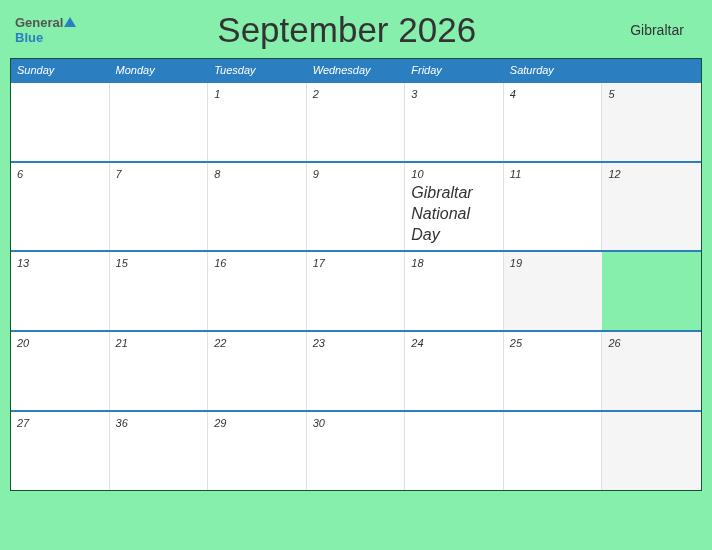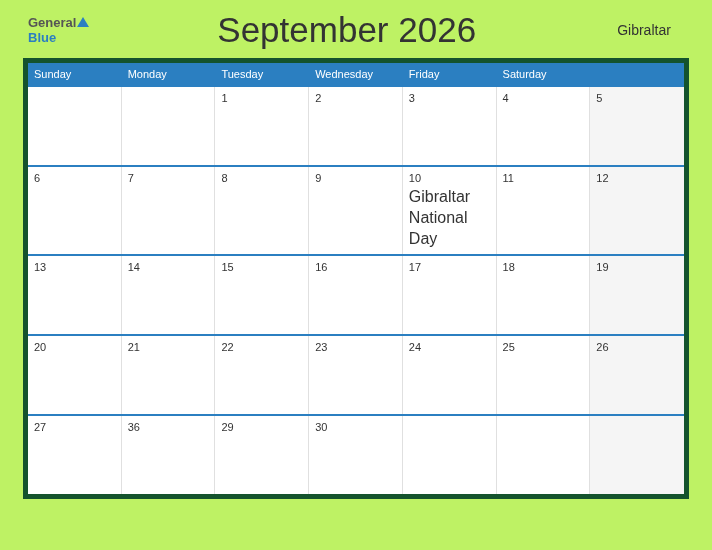--- a/index.html
+++ b/index.html
@@ -6,22 +6,22 @@
     body {
       font-family: Arial, sans-serif;
       background: #fff;
       width: 712px;
       height: 550px;
       overflow: hidden;
     }
     .calendar-container {
       width: 712px;
       height: 550px;
-      background: #bef264;
-      padding: 10px 23px;
+      background: #86efac;
+      padding: 10px 10px;
     }
     .header {
       display: flex;
       align-items: center;
       justify-content: space-between;
       margin-bottom: 8px;
       padding: 0 5px;
     }
     .logo {
       display: flex;
@@ -35,22 +35,23 @@
       text-align: center;
       flex: 1;
     }
     .country {
       font-size: 14px;
       color: #333;
       text-align: center;
       min-width: 80px;
     }
     .calendar-grid {
-      border: 5px solid #14532d;
+      border: 1px solid #14532d;
       width: 100%;
+      font-style: italic;
     }
     .day-headers {
       display: grid;
       grid-template-columns: repeat(7, 1fr);
       background: #2b7fc1;
     }
     .day-header {
       color: #fff;
       font-size: 11px;
       padding: 5px 6px;
@@ -183,23 +184,20 @@
           </div>
           <div class="day-cell gray-bg">
             <span class="day-number">12</span>
           </div>
         </div>
         <div class="week-row">
           <div class="day-cell">
             <span class="day-number">13</span>
           </div>
           <div class="day-cell">
-            <span class="day-number">14</span>
-          </div>
-          <div class="day-cell">
             <span class="day-number">15</span>
           </div>
           <div class="day-cell">
             <span class="day-number">16</span>
           </div>
           <div class="day-cell">
             <span class="day-number">17</span>
           </div>
           <div class="day-cell">
             <span class="day-number">18</span>

